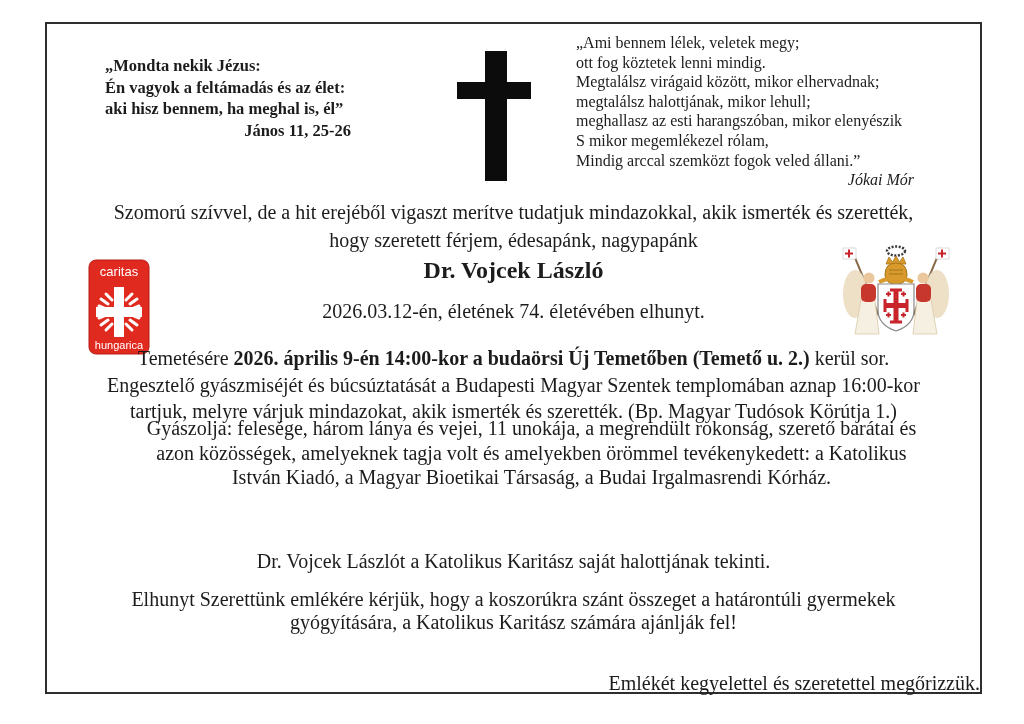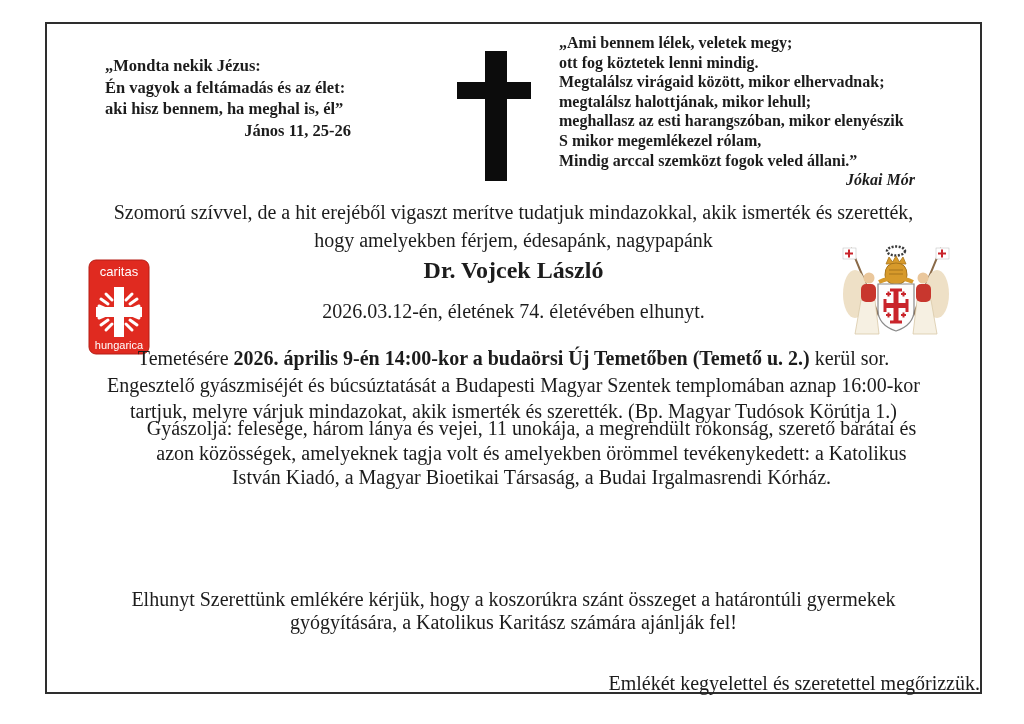--- a/index.html
+++ b/index.html
@@ -22,26 +22,26 @@
   
   .scripture{
     position:absolute;left:58px;top:31px;width:254px;
     font-weight:bold;font-size:16.5px;line-height:21.5px;
     text-align:left;white-space:nowrap;
   }
   .scripture .attribution{
     text-align:right;padding-right:8px;
   }
   .poem{
-    position:absolute;left:512px;top:9px;width:404px;
-    font-weight:bold;font-size:16px;line-height:19.6px;
+    position:absolute;left:529px;top:9px;width:404px;
+    font-weight:normal;font-size:16px;line-height:19.6px;
     text-align:left;white-space:nowrap;
   }
   .poem .attribution{
-    font-style:italic;text-align:right;padding-right:48px;
+    font-style:italic;text-align:right;padding-right:66px;
   }
   .cross-wrap{position:absolute;left:409px;top:27px;width:76px;height:130px;}
   
   .centerblock{
     position:absolute;left:0;width:100%;
     text-align:center;font-size:20px;line-height:26px;
   }
   .intro{top:174px;line-height:28px;}
   .deceased-name{top:231px;font-size:24px;font-weight:bold;line-height:30px;}
   .death-line{top:274px;}
@@ -84,21 +84,21 @@
           <div class="line">megtalálsz halottjának, mikor lehull;</div>
           <div class="line">meghallasz az esti harangszóban, mikor elenyészik</div>
           <div class="line">S mikor megemlékezel rólam,</div>
           <div class="line">Mindig arccal szemközt fogok veled állani.”</div>
         </div>
       <div class="attribution">Jókai Mór</div>
     </div>
 
     <div class="centerblock intro">
         <div class="line">Szomorú szívvel, de a hit erejéből vigaszt merítve tudatjuk mindazokkal, akik ismerték és szerették,</div>
-        <div class="line">hogy amelyekben férjem, édesapánk, nagypapánk</div>
+        <div class="line">hogy szeretett férjem, édesapánk, nagypapánk</div>
       </div>
 
     <div class="logo-caritas">
       <svg width="62" height="96" viewBox="0 0 62 96" aria-hidden="true">
         <rect x="1" y="1" width="60" height="94" rx="7" fill="#e02a20" stroke="#b51d15" stroke-width="1"></rect>
         <text x="31" y="17" text-anchor="middle" font-family="Liberation Sans, sans-serif" font-size="13" fill="#ffffff">caritas</text>
         <g stroke="#ffffff" stroke-width="3" stroke-linecap="round">
           <line x1="18" y1="35" x2="24" y2="41"></line>
             <line x1="13" y1="40" x2="20" y2="45"></line>
             <line x1="11" y1="47" x2="18" y2="50"></line>
@@ -186,20 +186,21 @@
           <div class="line">tartjuk, melyre várjuk mindazokat, akik ismerték és szerették. (Bp. Magyar Tudósok Körútja 1.)</div>
         </div>
     </div>
 
     <div class="centerblock mourners">
         <div class="line">Gyászolja: felesége, három lánya és vejei, 11 unokája, a megrendült rokonság, szerető barátai és</div>
         <div class="line">azon közösségek, amelyeknek tagja volt és amelyekben örömmel tevékenykedett: a Katolikus</div>
         <div class="line">István Kiadó, a Magyar Bioetikai Társaság, a Budai Irgalmasrendi Kórház.</div>
       </div>
 
+    <div class="centerblock karitasz-note">Dr. Vojcek Lászlót a Katolikus Karitász saját halottjának tekinti.</div>
 
     <div class="centerblock donation">
         <div class="line">Elhunyt Szerettünk emlékére kérjük, hogy a koszorúkra szánt összeget a határontúli gyermekek</div>
         <div class="line">gyógyítására, a Katolikus Karitász számára ajánlják fel!</div>
       </div>
 
     <div class="centerblock closing">Emlékét kegyelettel és szeretettel megőrizzük.</div>
 
   </div>
 </div>

